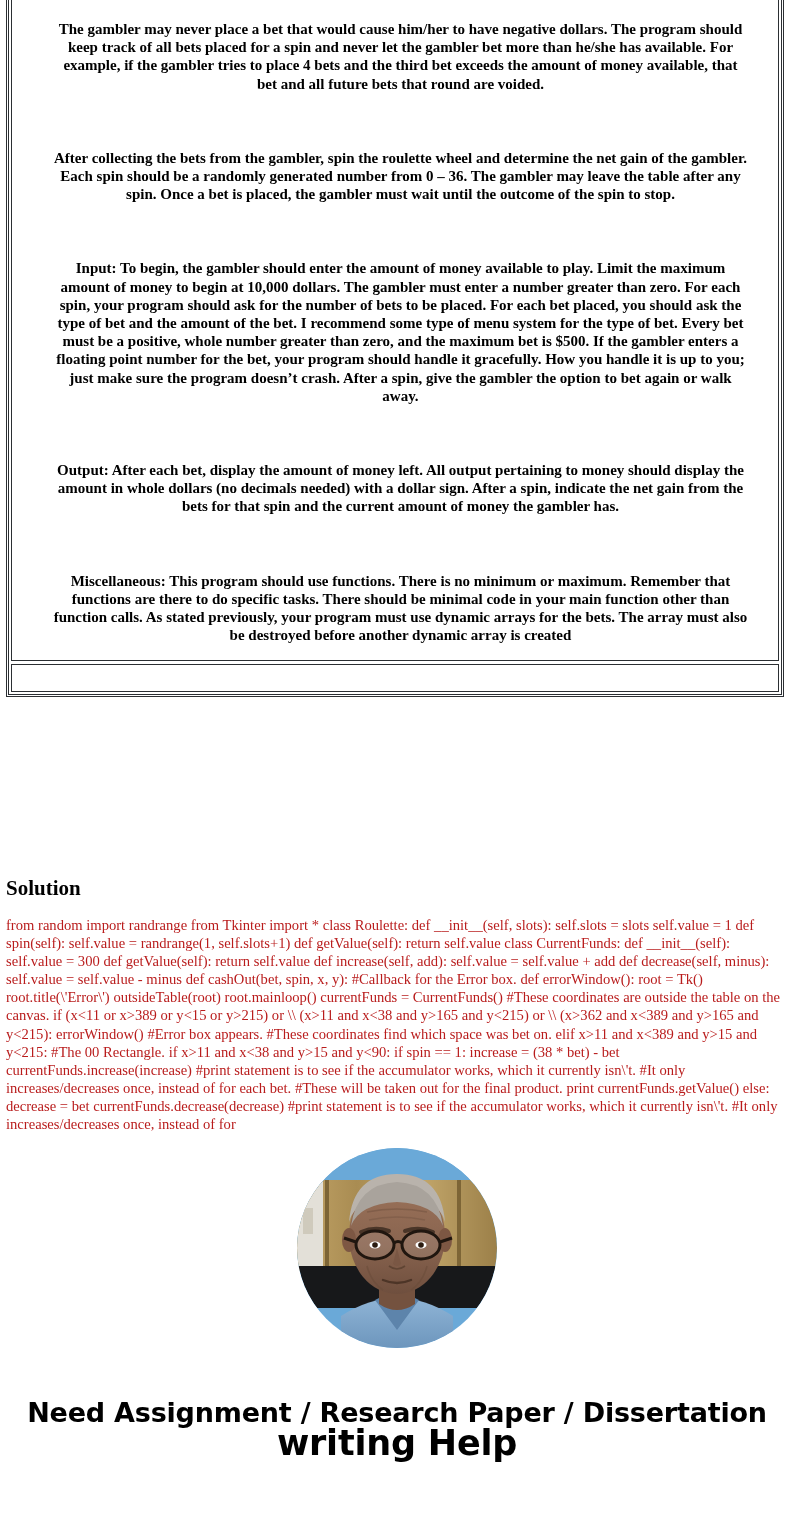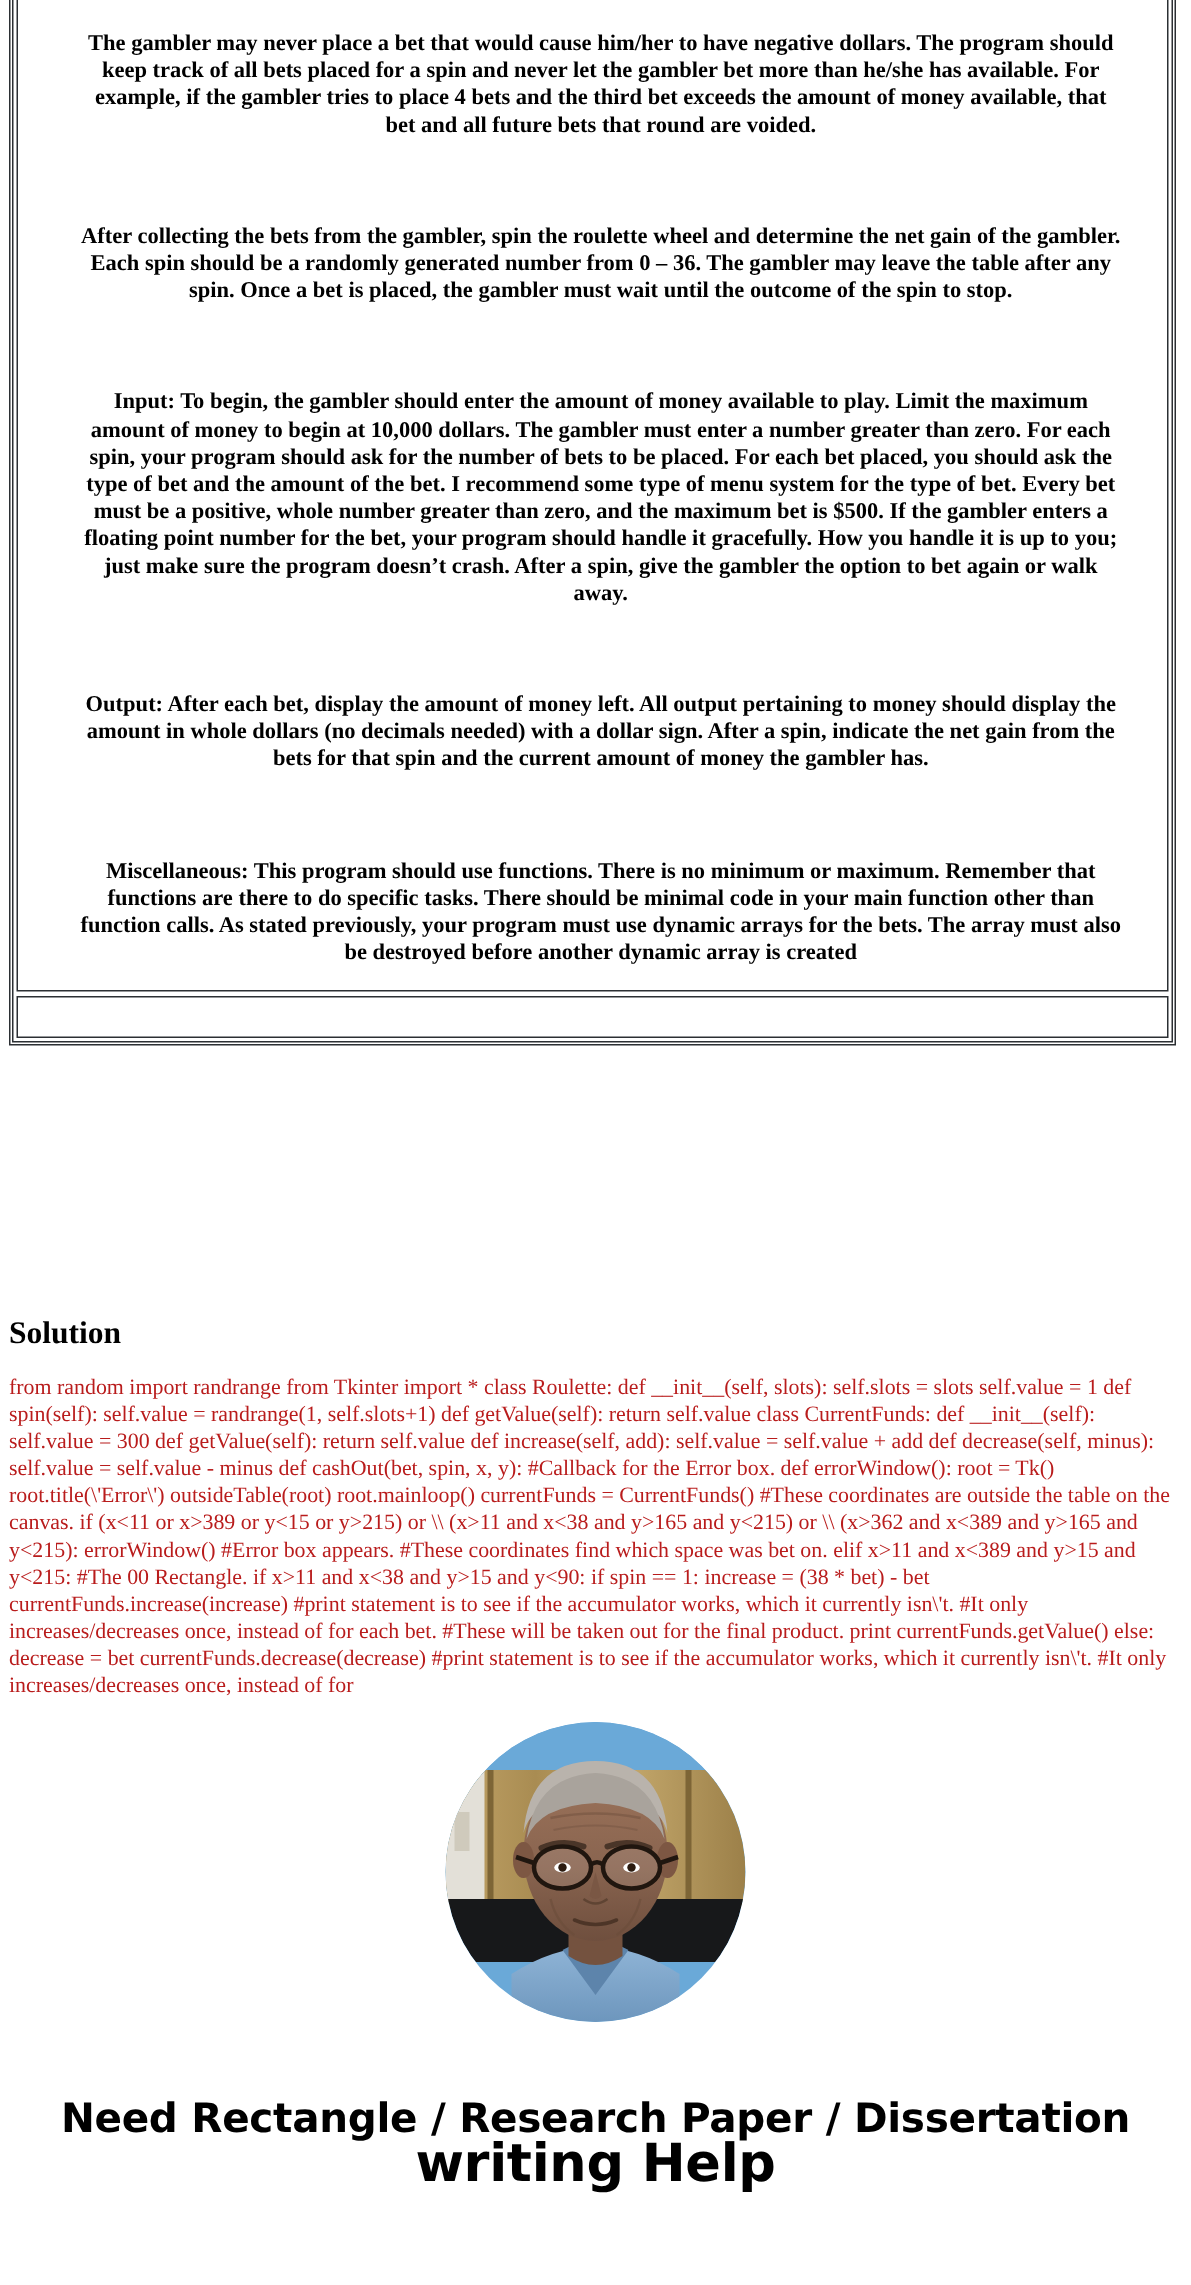--- a/index.html
+++ b/index.html
@@ -231,15 +231,15 @@
         <path d="M86 132 Q100 138 114 132" stroke="#4d3527" stroke-width="2.4" fill="none" stroke-linecap="round"></path>
 
         <path d="M70 118 Q74 134 86 142" stroke="#6b4c3a" stroke-width="1.6" fill="none" opacity="0.6"></path>
         <path d="M130 118 Q126 134 114 142" stroke="#6b4c3a" stroke-width="1.6" fill="none" opacity="0.6"></path>
       </g>
     </svg>
   </div>
 </div>
 
 <div class="promo">
-  <div class="promo-line">Need Rectangle / Research Paper / Dissertation</div>
+  <div class="promo-line">Need Assignment / Research Paper / Dissertation</div>
   <div class="promo-line promo-line-2">writing Help</div>
 </div>
 
 </body></html>

